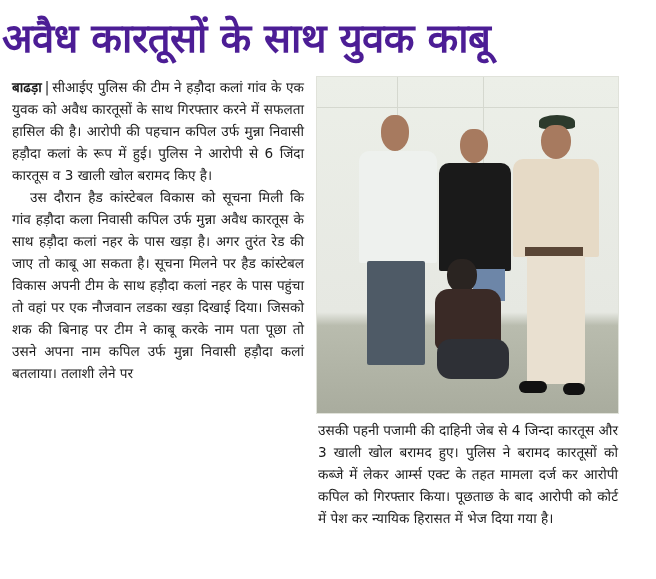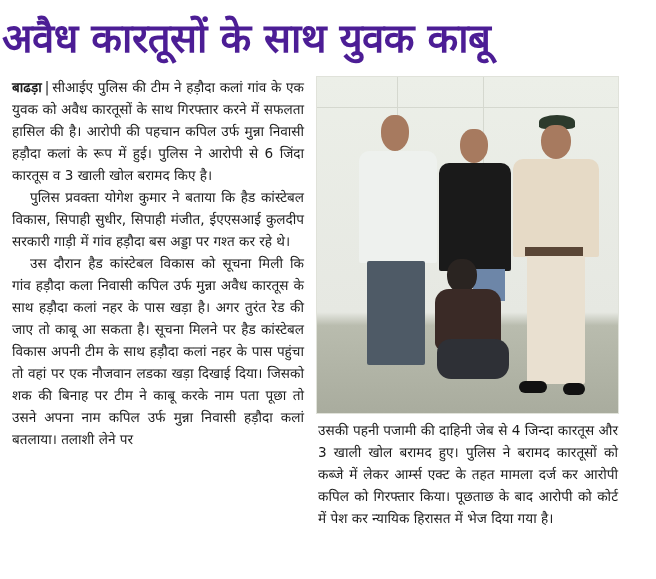--- a/index.html
+++ b/index.html
@@ -36,21 +36,20 @@
   .torso { position: absolute; border-radius: 10px 10px 2px 2px; }
   .legs { position: absolute; }
 </style>
 </head>
 <body>
 
 <div class="headline">अवैध कारतूसों के साथ युवक काबू</div>
 
 <div class="col col-left">
   <p><span class="dateline">बाढड़ा</span><span class="sep">|</span><span>सीआईए पुलिस की टीम ने हड़ौदा कलां गांव के एक युवक को अवैध कारतूसों के साथ गिरफ्तार करने में सफलता हासिल की है। आरोपी की पहचान कपिल उर्फ मुन्ना निवासी हड़ौदा कलां के रूप में हुई। पुलिस ने आरोपी से 6 जिंदा कारतूस व 3 खाली खोल बरामद किए है।</span></p>
-  <p class="indent">पुलिस प्रवक्ता योगेश कुमार ने बताया कि हैड कांस्टेबल विकास, सिपाही सुधीर, सिपाही मंजीत, ईएएसआई कुलदीप सरकारी गाड़ी में गांव हड़ौदा बस अड्डा पर गश्त कर रहे थे।</p>
   <p class="indent">उस दौरान हैड कांस्टेबल विकास को सूचना मिली कि गांव हड़ौदा कला निवासी कपिल उर्फ मुन्ना अवैध कारतूस के साथ हड़ौदा कलां नहर के पास खड़ा है। अगर तुरंत रेड की जाए तो काबू आ सकता है। सूचना मिलने पर हैड कांस्टेबल विकास अपनी टीम के साथ हड़ौदा कलां नहर के पास पहुंचा तो वहां पर एक नौजवान लडका खड़ा दिखाई दिया। जिसको शक की बिनाह पर टीम ने काबू करके नाम पता पूछा तो उसने अपना नाम कपिल उर्फ मुन्ना निवासी हड़ौदा कलां बतलाया। तलाशी लेने पर</p>
 </div>
 
 <div class="photo">
   <div class="wall-line" style="left:80px;top:0;width:1px;height:250px;"></div>
   <div class="wall-line" style="left:166px;top:0;width:1px;height:250px;"></div>
   <div class="wall-line" style="left:0;top:30px;width:301px;height:1px;"></div>
 
   <div class="person">
     <div class="head" style="left:64px;top:38px;width:28px;height:36px;"></div>

